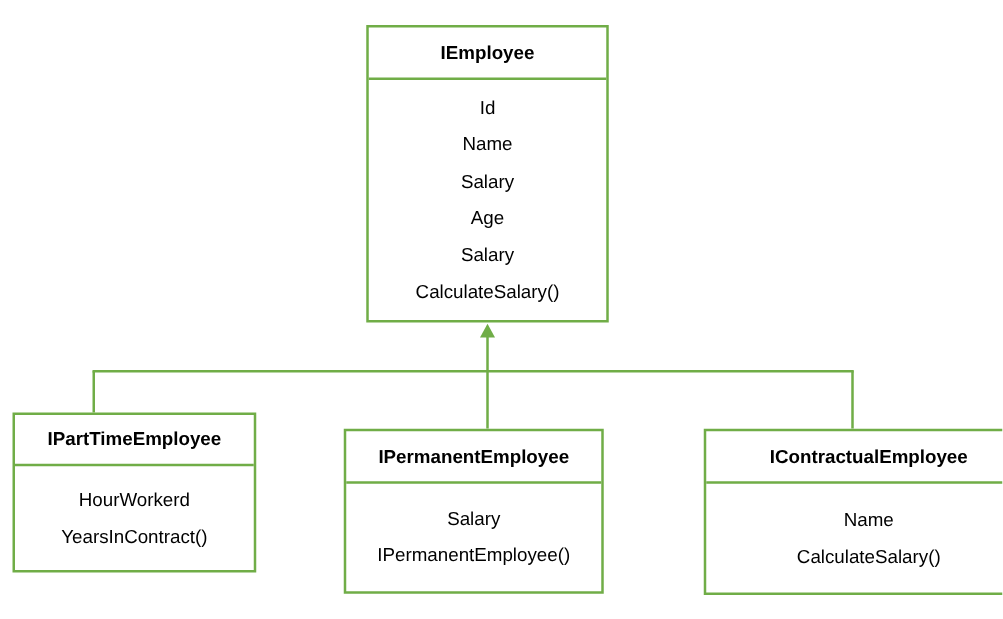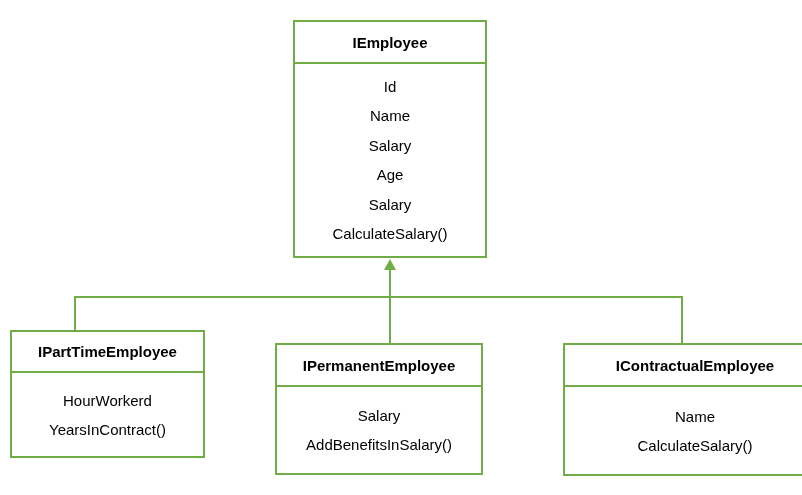--- a/index.html
+++ b/index.html
@@ -108,21 +108,21 @@
     <div class="iface-body">
       <div class="member compact">HourWorkerd</div>
       <div class="member compact">YearsInContract()</div>
     </div>
   </div>
 
   <div class="iface-box box-ipermanent">
     <div class="iface-header">IPermanentEmployee</div>
     <div class="iface-body">
       <div class="member compact">Salary</div>
-      <div class="member compact">AddBenefitsInSalary()</div>
+      <div class="member compact">IPermanentEmployee()</div>
     </div>
   </div>
 
   <div class="iface-box box-icontractual">
     <div class="iface-header">IContractualEmployee</div>
     <div class="iface-body">
       <div class="member compact">Name</div>
       <div class="member compact">CalculateSalary()</div>
     </div>
   </div>

